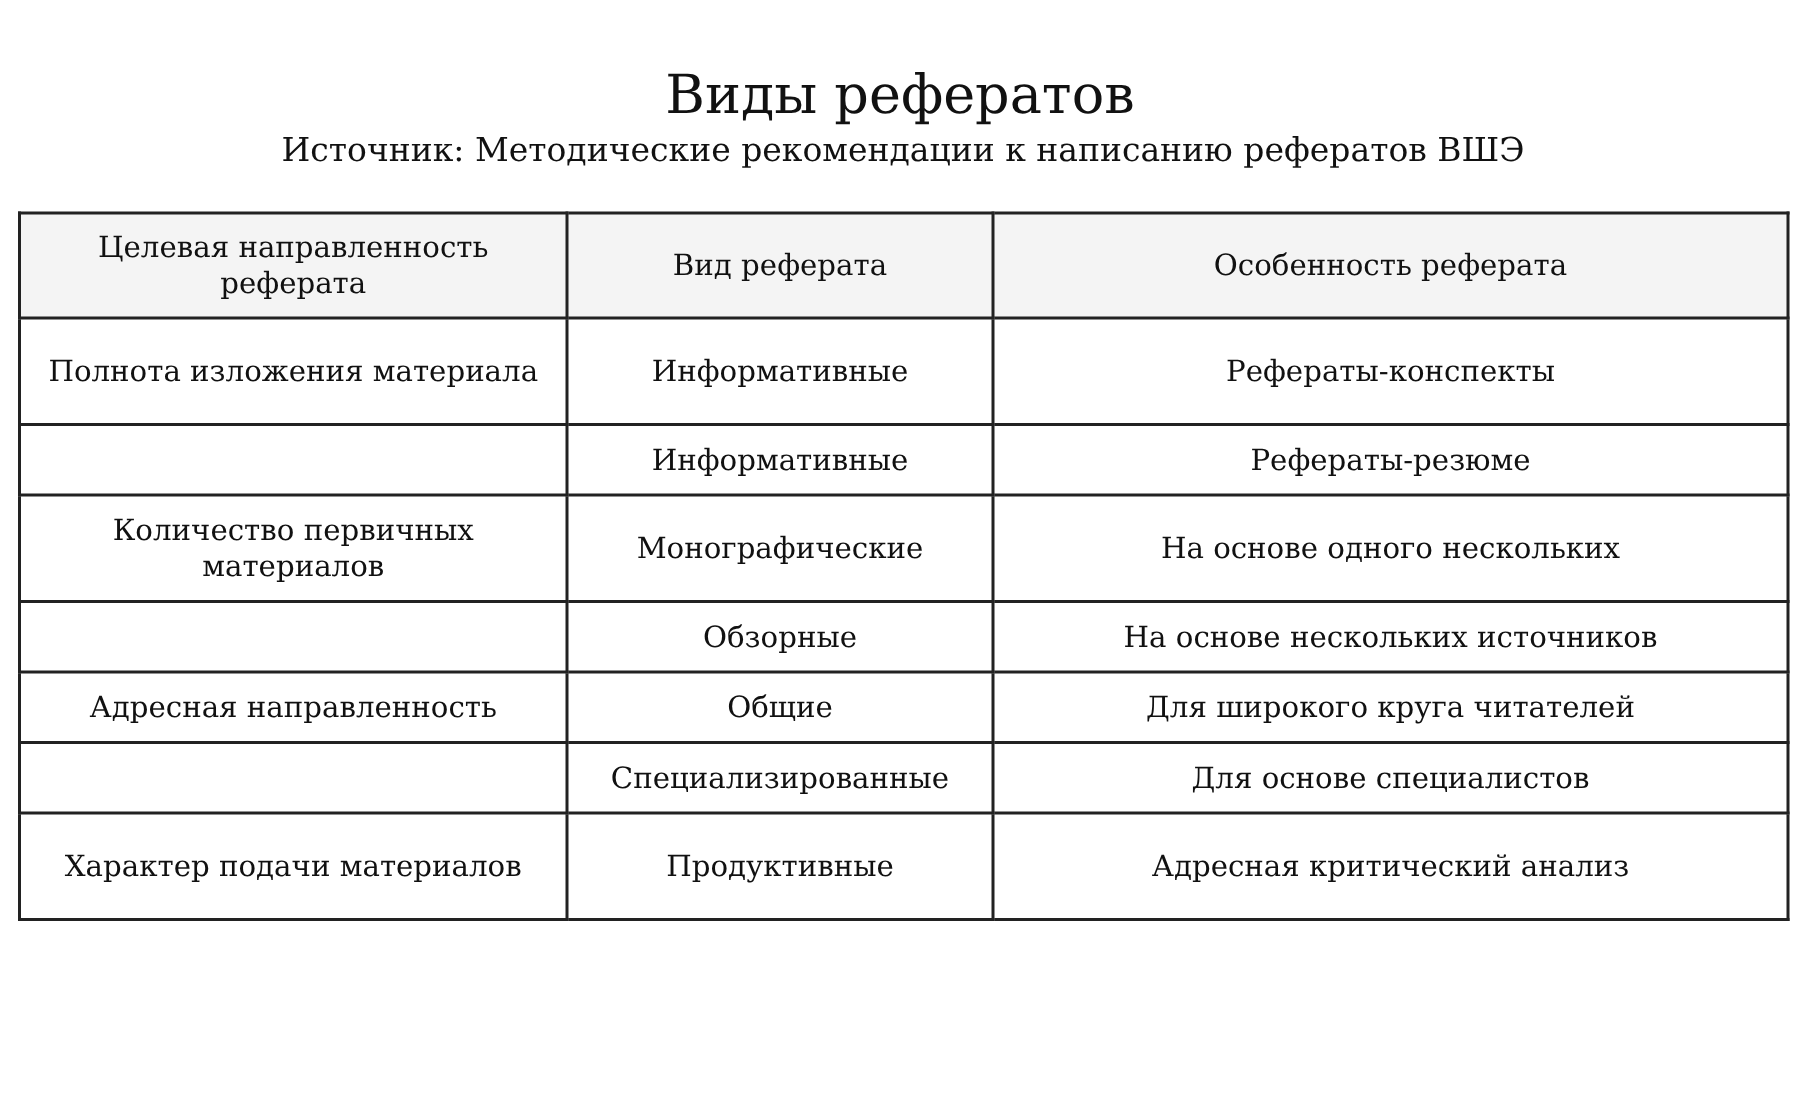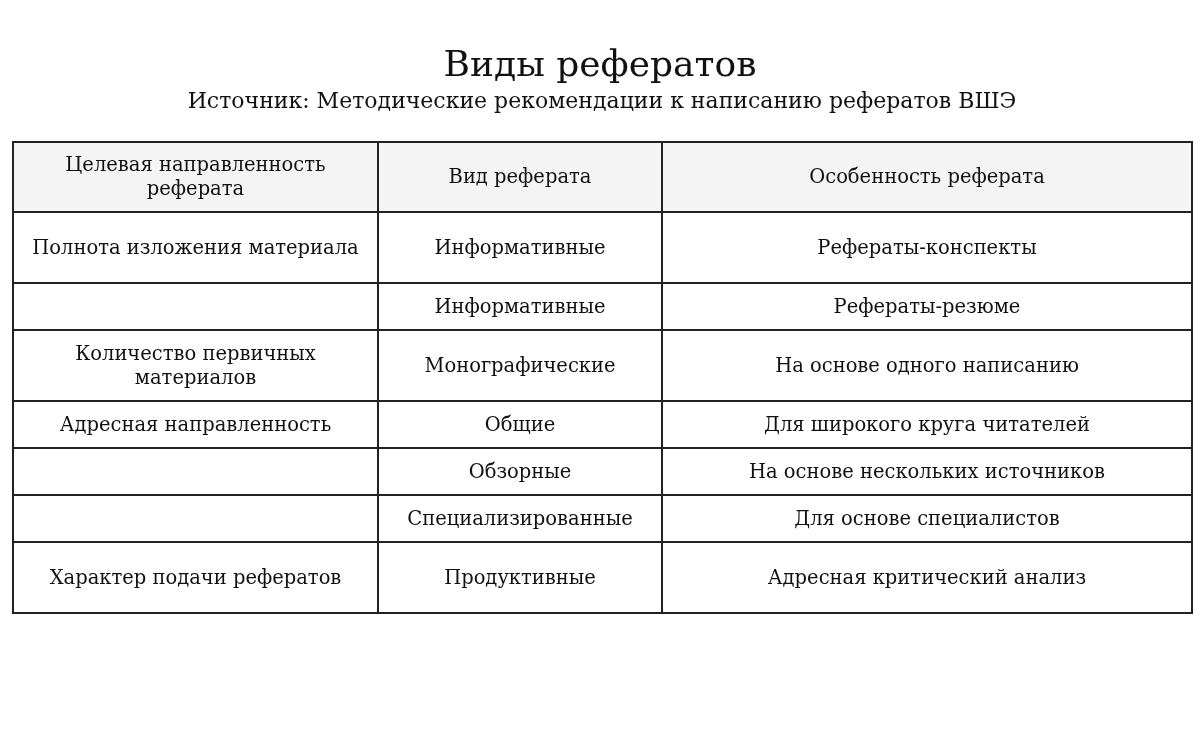--- a/index.html
+++ b/index.html
@@ -57,36 +57,36 @@
       <td>Рефераты-конспекты</td>
     </tr>
     <tr class="short">
       <td></td>
       <td>Информативные</td>
       <td>Рефераты-резюме</td>
     </tr>
     <tr class="tall">
       <td>Количество первичных материалов</td>
       <td>Монографические</td>
-      <td>На основе одного написанию</td>
+      <td>На основе одного нескольких</td>
+    </tr>
+    <tr class="short">
+      <td></td>
+      <td>Обзорные</td>
+      <td>На основе нескольких источников</td>
     </tr>
     <tr class="short">
       <td>Адресная направленность</td>
       <td>Общие</td>
       <td>Для широкого круга читателей</td>
     </tr>
     <tr class="short">
       <td></td>
-      <td>Обзорные</td>
-      <td>На основе нескольких источников</td>
-    </tr>
-    <tr class="short">
-      <td></td>
       <td>Специализированные</td>
       <td>Для основе специалистов</td>
     </tr>
     <tr class="tall">
-      <td>Характер подачи рефератов</td>
+      <td>Характер подачи материалов</td>
       <td>Продуктивные</td>
       <td>Адресная критический анализ</td>
     </tr>
   </tbody>
 </table>
 
 </body></html>

